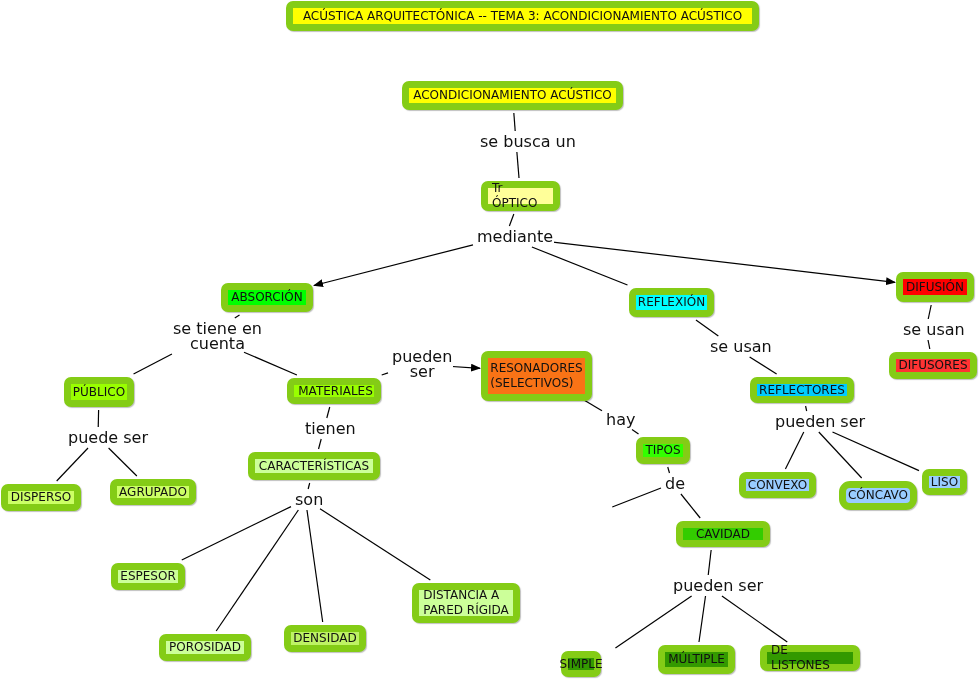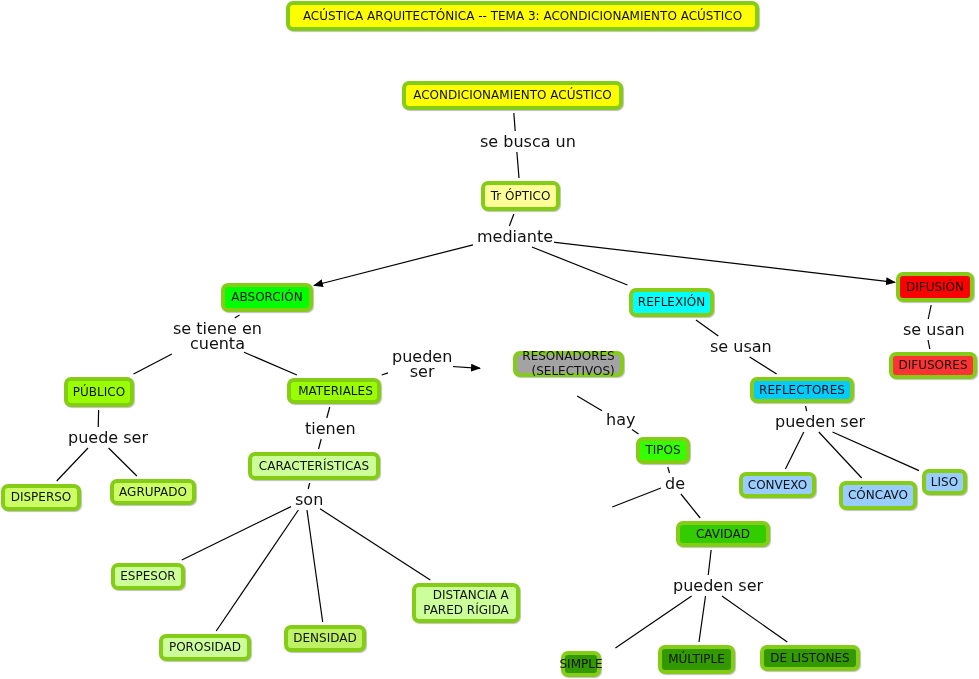--- a/index.html
+++ b/index.html
@@ -1,22 +1,22 @@
 <!DOCTYPE html>
 <html><head>
 <meta charset="utf-8">
 <style>
   html, body { margin:0; padding:0; background:#ffffff; }
   body { width:979px; height:679px; position:relative; overflow:hidden;
          font-family:"DejaVu Sans", sans-serif; }
   #canvas { position:absolute; left:0; top:0; width:979px; height:679px; }
   #links { position:absolute; left:0; top:0; width:979px; height:679px; }
-  .node { position:absolute; box-sizing:border-box; border:4px solid #84cc16;
+  .node { position:absolute; box-sizing:border-box; border:7px solid #84cc16;
           border-radius:7px; font-size:12px; color:#111; display:flex;
-          align-items:center; justify-content:center; text-align:right;
+          align-items:center; justify-content:center; text-align:left;
           line-height:15px; white-space:pre-line; padding:0 4px;
           box-shadow:1px 1px 1px rgba(0,0,0,0.25); }
   .phrase { position:absolute; font-size:16px; color:#111; text-align:center;
             line-height:15px; white-space:pre-line; background:#fff; padding:0 1px; }
 </style>
 </head>
 <body>
 
 <div id="canvas">
   <svg id="links">
@@ -76,30 +76,30 @@
   <div class="node" id="publico" style="left: 64px; top: 377px; width: 70px; height: 30px; background: rgb(153, 255, 0);">PÚBLICO</div>
   <div class="node" id="materiales" style="left: 287px; top: 378px; width: 94px; height: 26px; background: rgb(153, 255, 0); padding-left: 7px;">MATERIALES</div>
   <div class="node" id="disperso" style="left: 1px; top: 484px; width: 80px; height: 27px; background: rgb(204, 255, 102);">DISPERSO</div>
   <div class="node" id="agrupado" style="left: 110px; top: 479px; width: 86px; height: 26px; background: rgb(204, 255, 102);">AGRUPADO</div>
   <div class="node" id="caracteristicas" style="left: 248px; top: 452px; width: 132px; height: 28px; background: rgb(204, 255, 153);">CARACTERÍSTICAS</div>
   <div class="node" id="espesor" style="left: 111px; top: 563px; width: 74px; height: 27px; background: rgb(204, 255, 153);">ESPESOR</div>
   <div class="node" id="porosidad" style="left: 159px; top: 634px; width: 92px; height: 27px; background: rgb(204, 255, 153);">POROSIDAD</div>
   <div class="node" id="densidad" style="left: 284px; top: 625px; width: 82px; height: 27px; background: #bef264;">DENSIDAD</div>
   <div class="node" id="distancia" style="left: 412px; top: 583px; width: 108px; height: 40px; background: rgb(204, 255, 153);">DISTANCIA A
 PARED RÍGIDA</div>
-  <div class="node" id="resonadores" style="left: 481px; top: 351px; width: 111px; height: 26px; background: #a3a3a3; margin-left: 32px;">RESONADORES
+  <div class="node" id="resonadores" style="left: 481px; top: 351px; width: 111px; height: 50px; background: #f97316;">RESONADORES
 (SELECTIVOS)</div>
   <div class="node" id="tipos" style="left: 636px; top: 437px; width: 54px; height: 27px; background: rgb(51, 255, 0);">TIPOS</div>
   <div class="node" id="cavidad" style="left: 676px; top: 521px; width: 94px; height: 26px; background: rgb(51, 204, 0);">CAVIDAD</div>
   <div class="node" id="simple" style="left: 561px; top: 651px; width: 40px; height: 26px; background: rgb(51, 153, 0);">SIMPLE</div>
   <div class="node" id="multiple" style="left: 658px; top: 645px; width: 77px; height: 29px; background: rgb(51, 153, 0);">MÚLTIPLE</div>
   <div class="node" id="listones" style="left: 760px; top: 645px; width: 100px; height: 26px; background: rgb(51, 153, 0);">DE LISTONES</div>
   <div class="node" id="reflectores" style="left: 750px; top: 377px; width: 104px; height: 26px; background: rgb(0, 204, 255);">REFLECTORES</div>
   <div class="node" id="convexo" style="left: 739px; top: 472px; width: 77px; height: 26px; background: rgb(153, 204, 255);">CONVEXO</div>
-  <div class="node" id="concavo" style="left: 839px; top: 481px; width: 78px; height: 29px; background: rgb(153, 204, 255);">CÓNCAVO</div>
+  <div class="node" id="concavo" style="left: 839px; top: 481px; width: 78px; height: 29px; background: rgb(153, 204, 255); border-radius: 11px;">CÓNCAVO</div>
   <div class="node" id="liso" style="left: 922px; top: 469px; width: 45px; height: 26px; background: rgb(153, 204, 255);">LISO</div>
 
   <div class="phrase" id="p_busca" style="left:479px;top:134px;">se busca un</div>
   <div class="phrase" id="p_mediante" style="left:476px;top:229px;">mediante</div>
   <div class="phrase" id="p_tiene" style="left:172px;top:321px;">se tiene en
 cuenta</div>
   <div class="phrase" id="p_puede_pub" style="left:67px;top:430px;">puede ser</div>
   <div class="phrase" id="p_tienen" style="left:304px;top:421px;">tienen</div>
   <div class="phrase" id="p_son" style="left:294px;top:492px;">son</div>
   <div class="phrase" id="p_pueden_mat" style="left:391px;top:349px;">pueden

